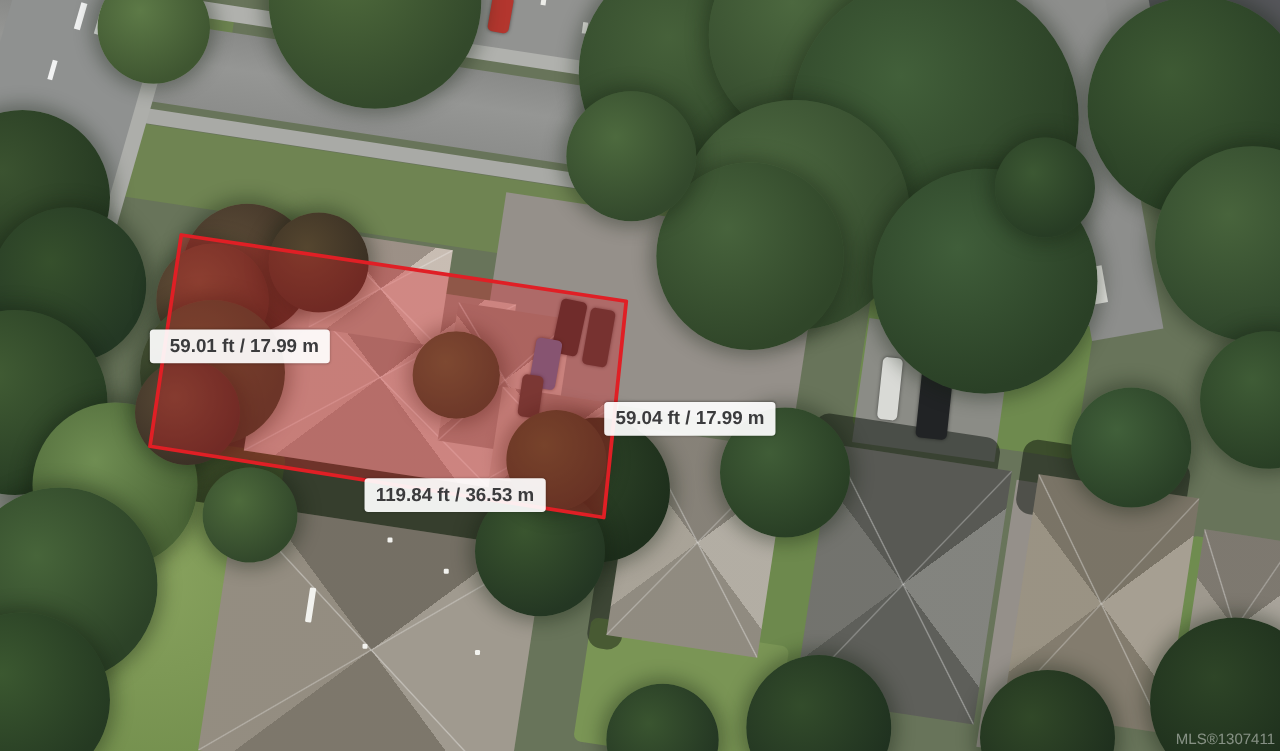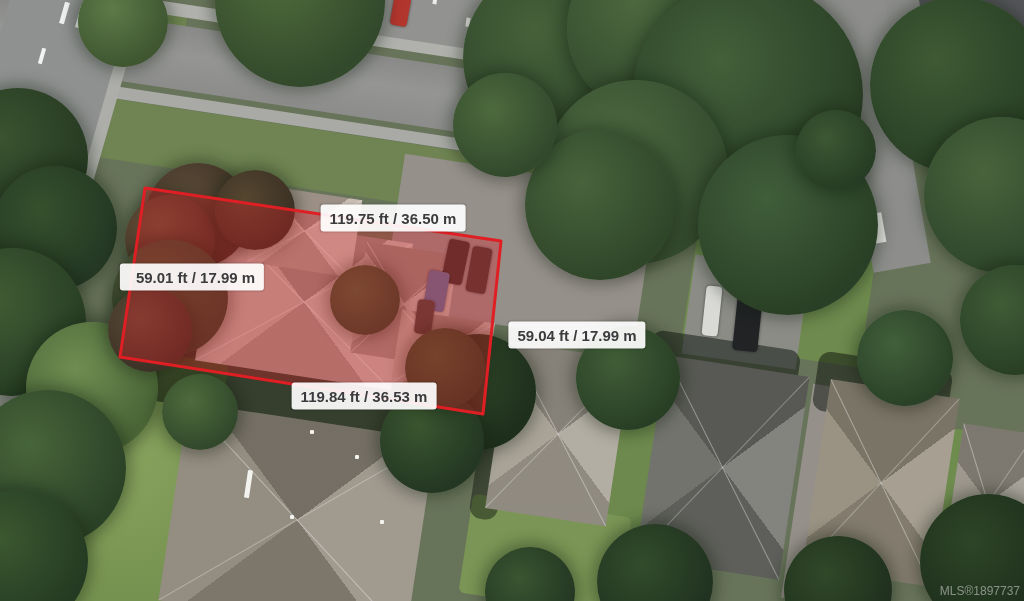--- a/index.html
+++ b/index.html
@@ -150,19 +150,18 @@
   <div class="tree" style="--x:170;--y:298;--r:58;--c1:#4a5434;--c2:#33402a;"></div>
   <div class="tree" style="--x:150;--y:330;--r:42;--c1:#5a4a36;--c2:#3c3126;"></div>
   <div class="tree" style="--x:255;--y:210;--r:40;--c1:#55462f;--c2:#3a3024;"></div>
   <div class="tree" style="--x:365;--y:300;--r:35;--c1:#4e5e38;--c2:#36452c;"></div>
   <div class="tree" style="--x:445;--y:368;--r:40;--c1:#44552f;--c2:#2e3d25;"></div>
 
   <svg class="overlay-svg" width="1024" height="601" viewBox="0 0 1024 601">
     <polygon points="145,188 501,241 483,414 120,357" fill="rgba(224,31,37,0.33)" stroke="#e01f25" stroke-width="3" stroke-linejoin="round"></polygon>
   </svg>
 
-  <div class="mlabel" style="left:393px;top:218px;">119.75 ft / 36.50 m</div>
   <div class="mlabel" style="left:192px;top:277px;padding-left:16px;">59.01 ft / 17.99 m</div>
-  <div class="mlabel" style="left:552px;top:335px;margin-left:25px;">59.04 ft / 17.99 m</div>
+  <div class="mlabel" style="left:552px;top:335px;">59.04 ft / 17.99 m</div>
   <div class="mlabel" style="left:364px;top:396px;text-align:center;">119.84 ft / 36.53 m</div>
 
-  <div class="watermark">MLS®1897737</div>
+  <div class="watermark">MLS®1307411</div>
 </div>
 
 </body></html>

